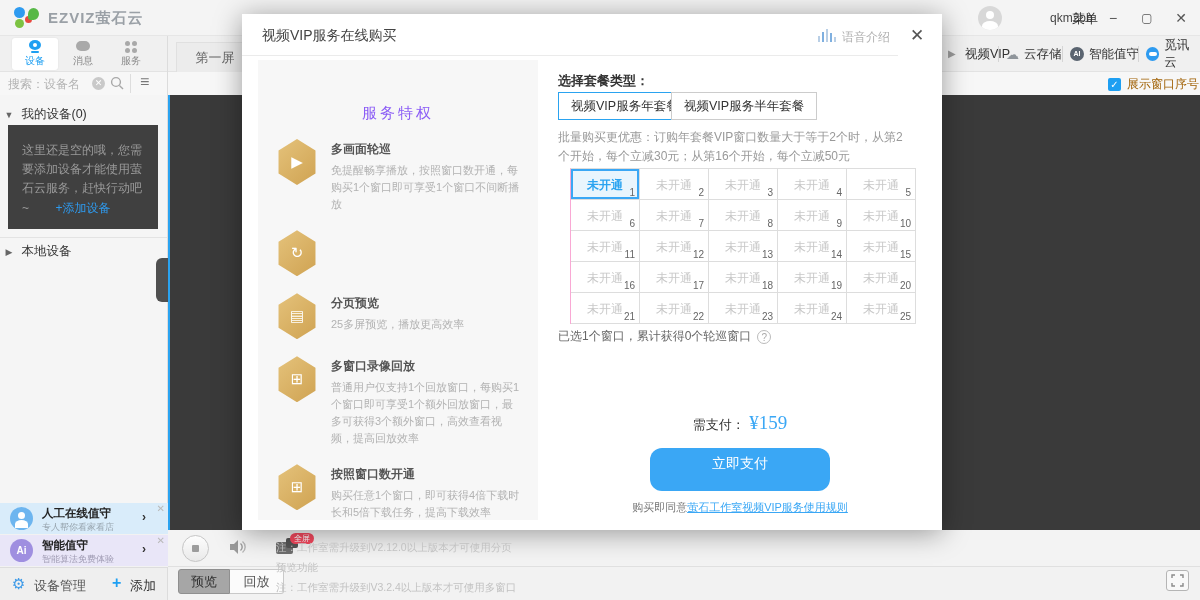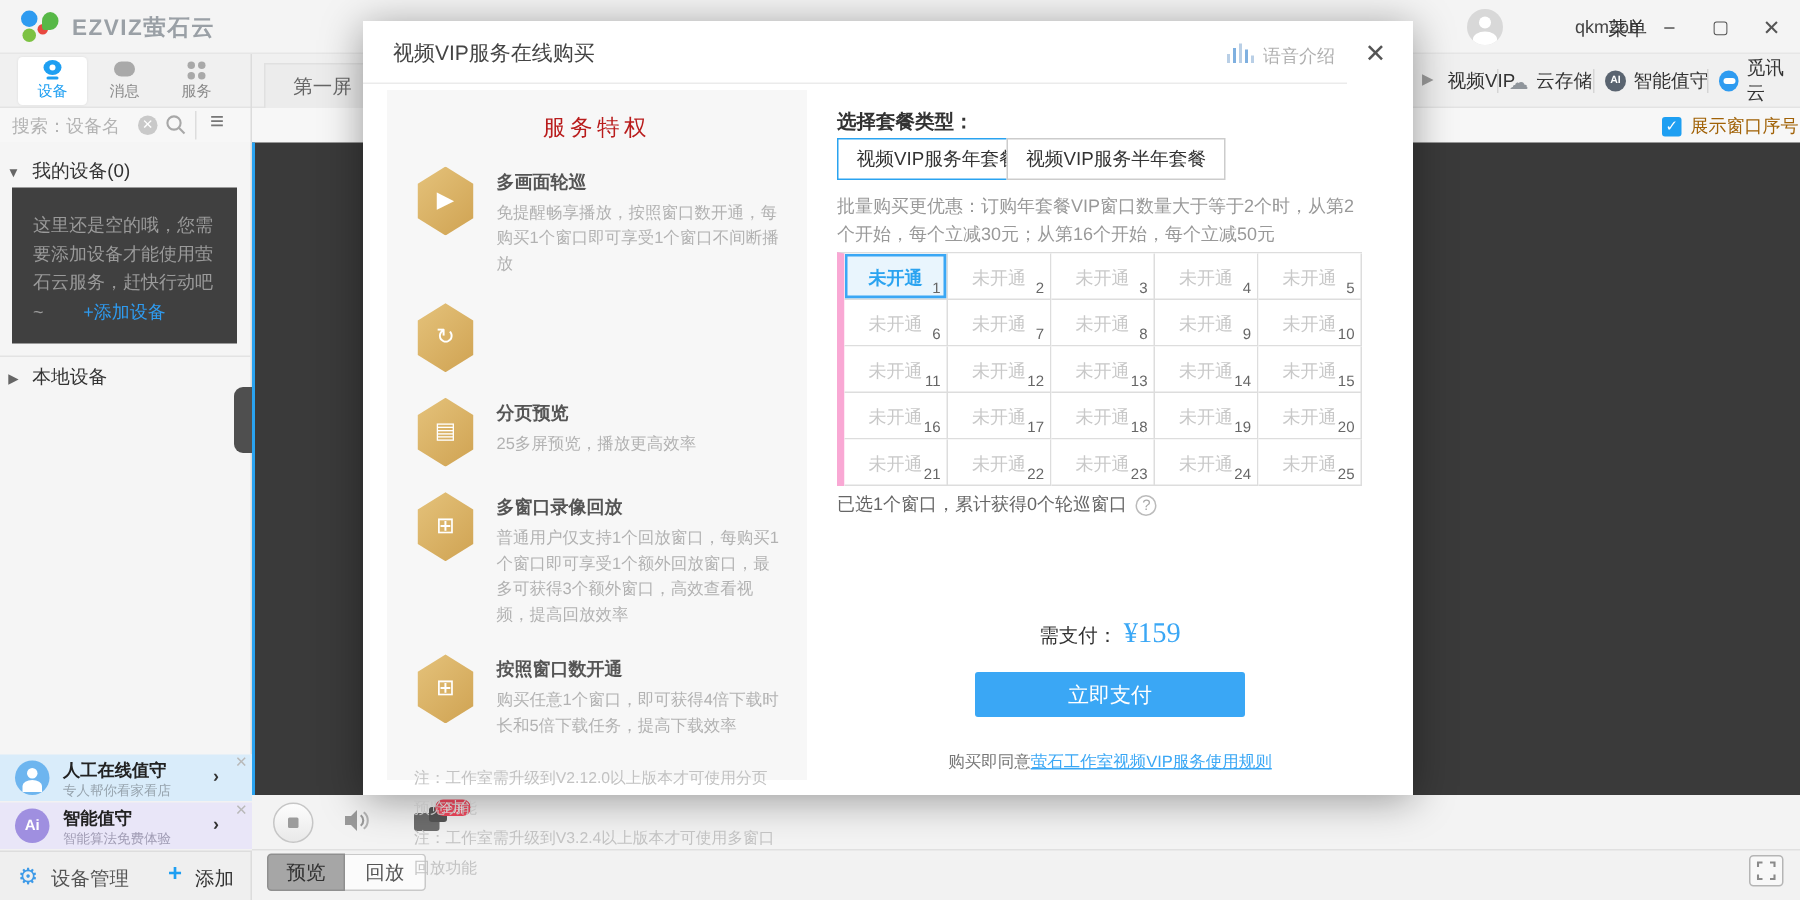--- a/index.html
+++ b/index.html
@@ -121,48 +121,48 @@
   .m-head { position:absolute; left:0; top:0; width:656px; height:42px; border-bottom:1px solid #ebebeb; }
   .m-title { position:absolute; left:20px; top:13px; font-size:14px; color:#444; }
   .eq-ic { position:absolute; left:576px; top:16px; width:18px; height:12px; display:flex; align-items:flex-end; gap:2px; }
   .eq-ic i { width:2px; background:#7fb0e0; }
   .eq-ic i:nth-child(odd) { background:#b9cfe6; }
   .voice-lbl { position:absolute; left:600px; top:15px; font-size:12px; color:#b0b0b0; }
   .m-close { position:absolute; left:662px; top:10px; width:26px; height:24px; font-size:17px; color:#555; text-align:center; line-height:24px; }
 
   
   .priv { position:absolute; left:16px; top:46px; width:280px; height:460px; background:#f7f7f7; padding:16px 18px 0; }
-  .priv-title { text-align:center; font-size:15px; color:#b91c1c; letter-spacing:3px; margin-bottom:16px; }
+  .priv-title { text-align:center; font-size:15px; color:#8b5cf6; letter-spacing:3px; margin-bottom:16px;margin-top:28px; }
   .pitem { display:flex; gap:13px; margin-bottom:17px; }
   .hex { flex:none; width:42px; height:46px; background:linear-gradient(135deg,#e5c37c,#cfa251); clip-path:polygon(50% 0,94% 25%,94% 75%,50% 100%,6% 75%,6% 25%); color:#fff; font-size:15px; text-align:center; line-height:46px; }
   .pitem .tt { font-size:12px; font-weight:bold; color:#555; margin-top:2px; }
   .pitem .dd { font-size:11px; color:#b2b2b2; line-height:1.55; margin-top:4px; }
   .pnotes { margin-top:4px; font-size:10.5px; color:#c2c2c2; line-height:1.9; }
 
   
   .buy { position:absolute; left:316px; top:46px; width:368px; height:460px; }
   .sec-title { position:absolute; left:0; top:12px; font-size:13px; color:#333; font-weight:bold; }
   .pkg { position:absolute; top:32px; height:28px; line-height:26px; padding:0 12px; font-size:12.5px; color:#333; background:#fff; }
   .pkg.year { left:0; border:1px solid #2aa3f0; }
   .pkg.half { left:113px; border:1px solid #ccc; }
   .ribbon { position:absolute; right:-1px; top:-1px; width:0; height:0; border-top:17px solid #2aa3f0; border-left:17px solid transparent; }
   .ribbon span { position:absolute; right:1px; top:-16px; font-size:8px; color:#fff; }
   .bulk { position:absolute; left:0; top:68px; width:356px; font-size:12px; color:#999; line-height:1.55; }
-  .pgrid { position:absolute; left:0; top:108px; display:grid; grid-template-columns:repeat(5,69px); border-top:1px solid #ddd; border-left:5px solid #f9a8d4; }
+  .pgrid { position:absolute; left:12px; top:108px; display:grid; grid-template-columns:repeat(5,69px); border-top:1px solid #ddd; border-left:1px solid #f9a8d4; }
   .gcell { position:relative; height:31px; border-right:1px solid #ddd; border-bottom:1px solid #ddd; background:#fff; }
   .gcell .glabel { position:absolute; left:0; top:8px; width:100%; text-align:center; font-size:12px; color:#c8c8c8; }
   .gcell .gnum { position:absolute; right:4px; bottom:1px; font-size:10px; color:#666; }
   .gcell.sel { background:#e9f5fd; box-shadow:inset 0 0 0 2px #3aa7f5; }
   .gcell.sel .glabel { color:#2aa3f0; font-weight:bold; }
   .summary { position:absolute; left:0; top:268px; font-size:12px; color:#666; display:flex; align-items:center; gap:6px; }
   .help-ic { width:14px; height:14px; border:1px solid #bbb; border-radius:50%; color:#aaa; font-size:10px; text-align:center; line-height:13px; }
   .price-row { position:absolute; left:0; top:352px; width:364px; text-align:center; }
   .price-row .pl { font-size:13px; color:#333; }
   .price-row .pv { font-size:19px; color:#3aa7f5; font-family:"Liberation Serif","DejaVu Serif",serif; }
-  .pay-btn { position:absolute; left:92px; top:388px; width:180px; height:30px; background:#3aa7f5; border:none; border-radius:2px; color:#fff; font-size:14px; line-height:30px; text-align:center; }
+  .pay-btn { position:absolute; left:92px; top:388px; width:180px; height:43px; background:#3aa7f5; border:none; border-radius:12px; color:#fff; font-size:14px; line-height:30px; text-align:center; }
   .agree { position:absolute; left:0; top:440px; width:364px; text-align:center; font-size:11px; color:#777; }
   .agree a { color:#3aa7f5; text-decoration:underline; }
 </style>
 </head>
 <body>
 
 <div class="app">
 
   <div class="titlebar">
     <div class="logo">

